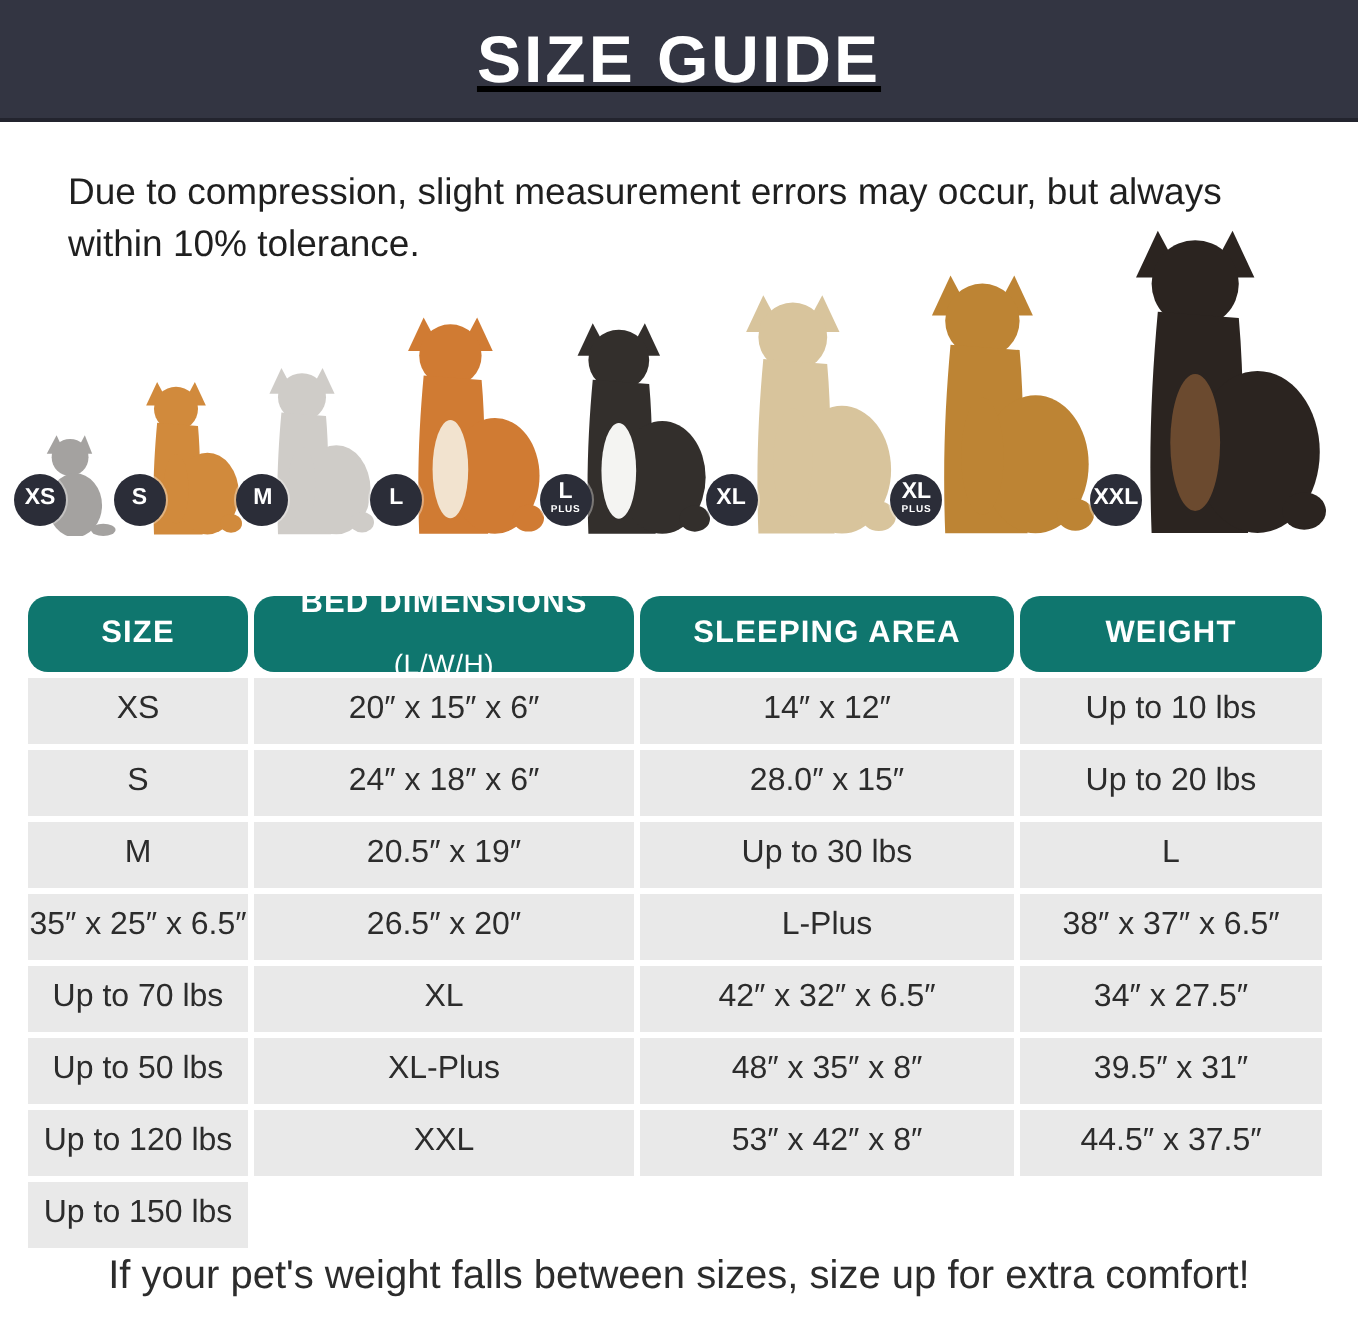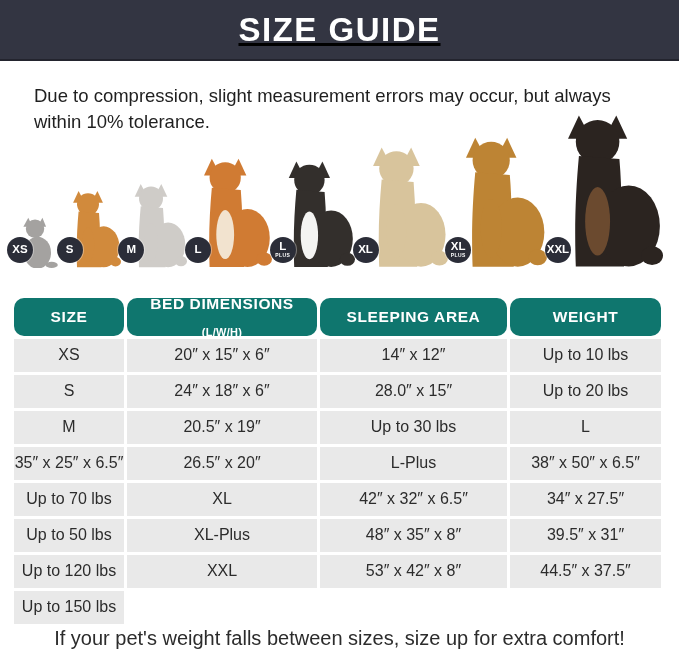--- a/index.html
+++ b/index.html
@@ -36,21 +36,21 @@
   .size-table {
     margin:30px 14px 0 14px;
     display:grid; grid-template-columns:110px 190px 187px 151px;
     gap:3px; background:#ffffff;
   }
   .th {
     background:#0f766e; color:#ffffff; height:38px;
     display:flex; flex-direction:column; align-items:center; justify-content:center;
     font-weight:bold; font-size:15.5px; letter-spacing:0.6px;border-radius:10px;
   }
-  .th .sub { font-size:11px; font-weight:bold; margin-top:13px; letter-spacing:0.3px; }
+  .th .sub { font-size:14px; font-weight:normal; margin-top:13px; letter-spacing:0.3px; }
   .th .sub:empty { display:none; }
   .td {
     background:#e9e9e9; height:33px;
     display:flex; align-items:center; justify-content:center;
     font-size:16px; color:#2c2c2c;
   }
   .footer-note {
     text-align:center; font-size:20px; color:#2c2c2c; margin-top:3px;
   }
 </style>
@@ -262,21 +262,21 @@
 
   <div class="td">L</div>
 
   <div class="td">35″ x 25″ x 6.5″</div>
 
   <div class="td">26.5″ x 20″</div>
 
 
   <div class="td">L-Plus</div>
 
-  <div class="td">38″ x 50″ x 6.5″</div>
+  <div class="td">38″ x 37″ x 6.5″</div>
 
 
   <div class="td">Up to 70 lbs</div>
 
   <div class="td">XL</div>
 
   <div class="td">42″ x 32″ x 6.5″</div>
 
   <div class="td">34″ x 27.5″</div>
 

